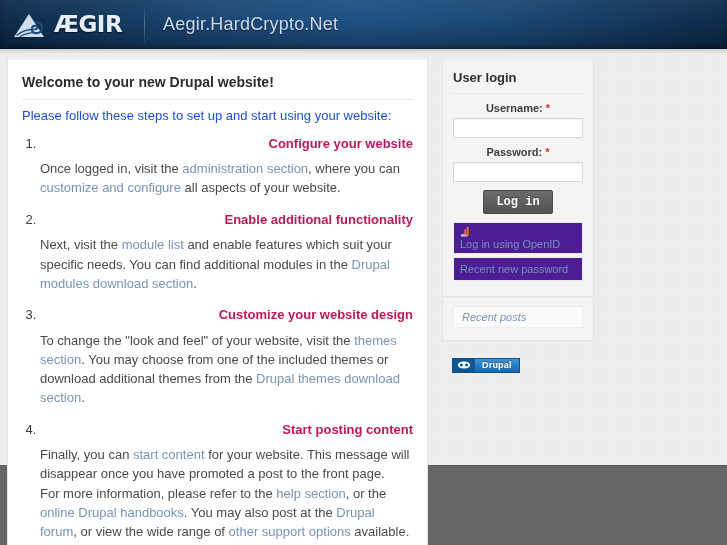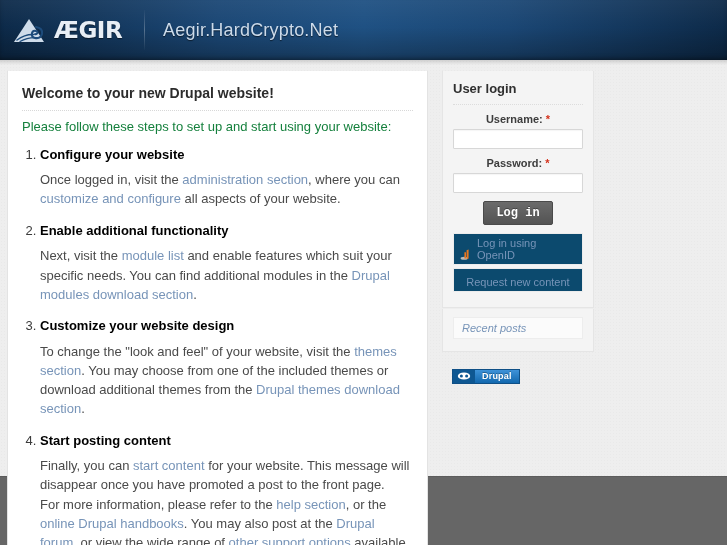--- a/index.html
+++ b/index.html
@@ -13,21 +13,21 @@
     background: #666666;
     font-family: "Liberation Sans", sans-serif;
     font-size: 13px;
     color: #3b3b3b;
     -webkit-font-smoothing: antialiased;
   }
 
   
   .header {
     position: relative;
-    height: 60px;
+    height: 49px;
     background: #1b456e;
     background-image:
       linear-gradient(to bottom, rgba(255,255,255,0.06) 0%, rgba(0,0,0,0.00) 42%, rgba(0,0,0,0.30) 100%),
       linear-gradient(to right, #0e2c4c 0%, #1c4a79 28%, #225campaign 50%, #1c4a79 72%, #0e2c4c 100%);
     background-image:
       linear-gradient(to bottom, rgba(255,255,255,0.05) 0%, rgba(0,0,0,0.00) 45%, rgba(0,0,0,0.28) 100%),
       linear-gradient(to right, #0d2a49 0%, #1b4775 30%, #1f5183 50%, #1b4775 70%, #0d2a49 100%);
     display: flex;
     align-items: center;
     box-shadow: inset 0 -3px 5px -2px rgba(0,0,0,0.45);
@@ -104,42 +104,43 @@
     font-weight: bold;
     color: #2c2c2c;
     margin: 4px 0 7px 0;
     padding-bottom: 8px;
     border-bottom: 1px dotted #d8d8d8;
     line-height: 1.2;
   }
   .intro {
     margin: 0 0 10px 0;
     font-size: 13px;
-    color: #15803d;
+    color: #1d4ed8;
     line-height: 1.45;
   }
   ol.steps {
     margin: 0;
     padding-left: 18px;
     list-style-position: outside;
     list-style-type: decimal;
   }
   ol.steps > li {
     margin: 0 0 2px 0;
     padding: 0;
   }
   ol.steps > li + li {
     margin-top: 14px;
   }
   .step-title {
     font-size: 13px;
     font-weight: bold;
-    color: #000000;
+    color: #be185d;
     margin: 0 0 8px 0;
     line-height: 1.2;
+    text-align: right;
   }
   .step-body {
     margin: 0;
     font-size: 13px;
     color: #4a4a4a;
     line-height: 1.48;
   }
   .step-body + .step-body {
     margin-top: 0px;
   }
@@ -216,29 +217,30 @@
     color: #ffffff;
     background: #5c5c5c;
     background-image: linear-gradient(to bottom, #6b6b6b, #535353);
     border: 1px solid #4a4a4a;
     border-radius: 2px;
     padding: 4px 12px;
     cursor: pointer;
     text-shadow: 0 -1px 0 rgba(0,0,0,0.35);
   }
   .link-row {
-    background: #0c4a6e;
+    background: #4c1d95;
     border: 1px solid #ececec;
     padding: 3px 6px;
     margin-bottom: 3px;
     font-size: 11px;
     display: flex;
-    align-items: flex-end;
+    align-items: flex-start;
     justify-content: center;
     min-height: 16px;
+    flex-direction: column;
   }
   .link-row.left { justify-content: flex-start; }
   .openid-icon {
     width: 12px;
     height: 12px;
     margin-right: 5px;
     flex: 0 0 auto;
     display: block;
   }
   .link-row a { font-size: 11px; color: #7794b8; }
@@ -363,21 +365,21 @@
       <div class="link-row left">
         <svg class="openid-icon" viewBox="0 0 12 12">
           <ellipse cx="4.2" cy="9.2" rx="3.6" ry="1.5" fill="#b9b9b9"></ellipse>
           <path d="M6.6 1.2 L8.6 0.4 L8.6 9.6 L6.6 10.2 Z" fill="#e8761e"></path>
           <path d="M5.2 3.2 L5.2 9.4" stroke="#e8761e" stroke-width="1.6" fill="none"></path>
         </svg>
         <a href="#">Log in using OpenID</a>
       </div>
 
       <div class="link-row">
-        <a href="#">Request new content</a>
+        <a href="#">Recent new password</a>
       </div>
     </div>
 
     <div class="block">
       <ul class="nav-list" id="nav-list">
           <li><a href="#">Recent posts</a></li>
         </ul>
     </div>
 
     <div class="block plain">

